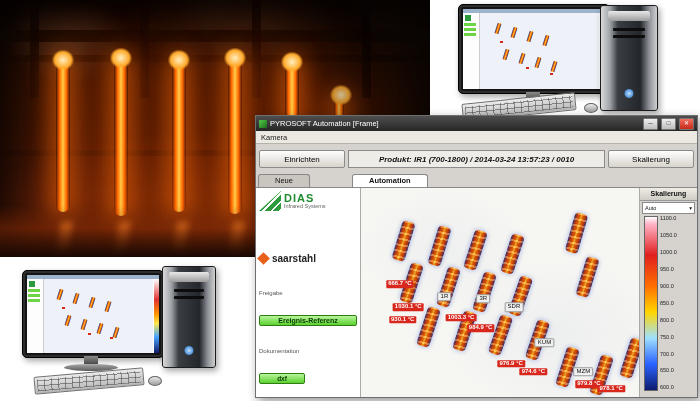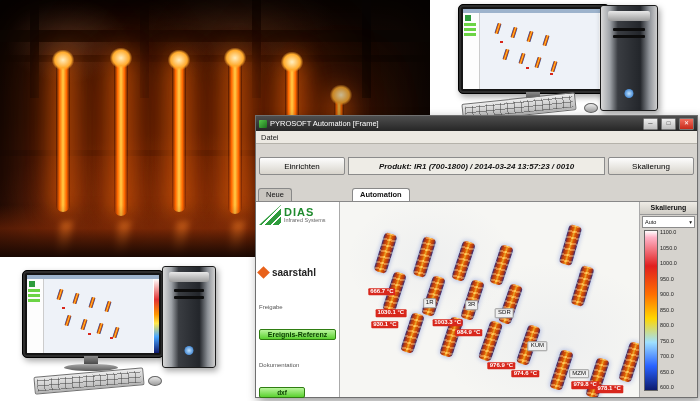--- a/index.html
+++ b/index.html
@@ -75,34 +75,34 @@
   .titlebar{height:15px;background:linear-gradient(#4e4e4e,#262626);display:flex;align-items:center;
     color:#fff;padding:0 3px;gap:3px;flex:0 0 auto;}
   .app-icon{width:8px;height:8px;background:linear-gradient(135deg,#54c94a,#1c6f1c);border-radius:1px;}
   .titlebar .title{font-size:7.5px;flex:1;white-space:nowrap;overflow:hidden;}
   .winbtn{width:13px;height:10px;background:linear-gradient(#efefef,#bdbdbd);border:1px solid #777;
     font-size:6px;line-height:9px;text-align:center;color:#222;border-radius:1px;}
   .winbtn.close{background:linear-gradient(#f26d5d,#c62a1a);color:#fff;}
   .menubar{height:12px;background:#ece9e2;border-bottom:1px solid #b5b2aa;display:flex;align-items:center;
     padding:0 5px;flex:0 0 auto;}
   .menu-item{font-size:7.5px;color:#222;}
-  .toolbar{height:24px;display:flex;align-items:center;padding:10px 3px;gap:3px;flex:0 0 auto;}
+  .toolbar{height:24px;display:flex;align-items:center;padding:3px 3px;gap:3px;flex:0 0 auto;}
   .btn3d{height:18px;min-width:86px;background:linear-gradient(#fdfdfd,#d8d4cc);border:1px solid #8b8b8b;
     border-radius:2px;font-size:8px;font-family:"Liberation Sans",sans-serif;}
   .product-box{flex:1;height:16px;border:1px solid #8b8b8b;background:#eeece6;display:flex;
     align-items:center;justify-content:center;font-weight:bold;font-size:8px;white-space:nowrap;overflow:hidden;font-style:italic;}
   .tabstrip{height:13px;position:relative;flex:0 0 auto;}
-  .tab{position:absolute;bottom:0;height:12px;padding:0 7px;line-height:12px;font-size:7.5px;
+  .tab{position:absolute;bottom:0;height:12px;padding:0 16px;line-height:12px;font-size:7.5px;
     background:#c9c6c0;border:1px solid #888;border-bottom:none;border-radius:3px 3px 0 0;}
   .tab.active{background:#fff;font-weight:bold;}
   .tab.t1{left:2px;}
   .tab.t2{left:96px;}
   .content{flex:1;display:flex;border-top:1px solid #888;min-height:0;}
 
-  .sidebar{width:84px;background:#fff;border-right:1px solid #aaa;padding:3px;display:flex;
+  .sidebar{width:105px;background:#fff;border-right:1px solid #aaa;padding:3px;display:flex;
     flex-direction:column;box-sizing:border-box;gap:18px;}
   .dias-row{display:flex;align-items:center;gap:3px;}
   .dias-mark{width:22px;height:20px;flex:0 0 auto;
     background:repeating-linear-gradient(135deg,#2e9c3c 0 4px,#fff 4px 6px);
     clip-path:polygon(0 100%,100% 100%,100% 0);}
   .dias-text{display:flex;flex-direction:column;line-height:1;}
   .dias-name{color:#1f8a2e;font-weight:bold;font-size:11px;letter-spacing:1px;}
   .dias-sub{font-size:5.5px;color:#666;}
   .divider{height:1px;background:#ddd;margin:3px 0;}
   .saar-row{display:flex;align-items:center;gap:4px;margin-bottom:4px;}
@@ -247,21 +247,21 @@
 
   <div class="app-window">
     <div class="titlebar">
       <span class="app-icon"></span>
       <span class="title">PYROSOFT Automation [Frame]</span>
       <span class="winbtn">─</span>
       <span class="winbtn">□</span>
       <span class="winbtn close">✕</span>
     </div>
     <div class="menubar">
-      <span class="menu-item">Datei</span>
+      <span class="menu-item">Kamera</span>
     </div>
     <div class="toolbar">
       <button class="btn3d">Einrichten</button>
       <div class="product-box">Produkt: IR1 (700-1800) / 2014-03-24 13:57:23 / 0010</div>
       <button class="btn3d">Skalierung</button>
     </div>
     <div class="tabstrip">
       <span class="tab t1">Neue</span>
       <span class="tab t2 active">Automation</span>
     </div>

